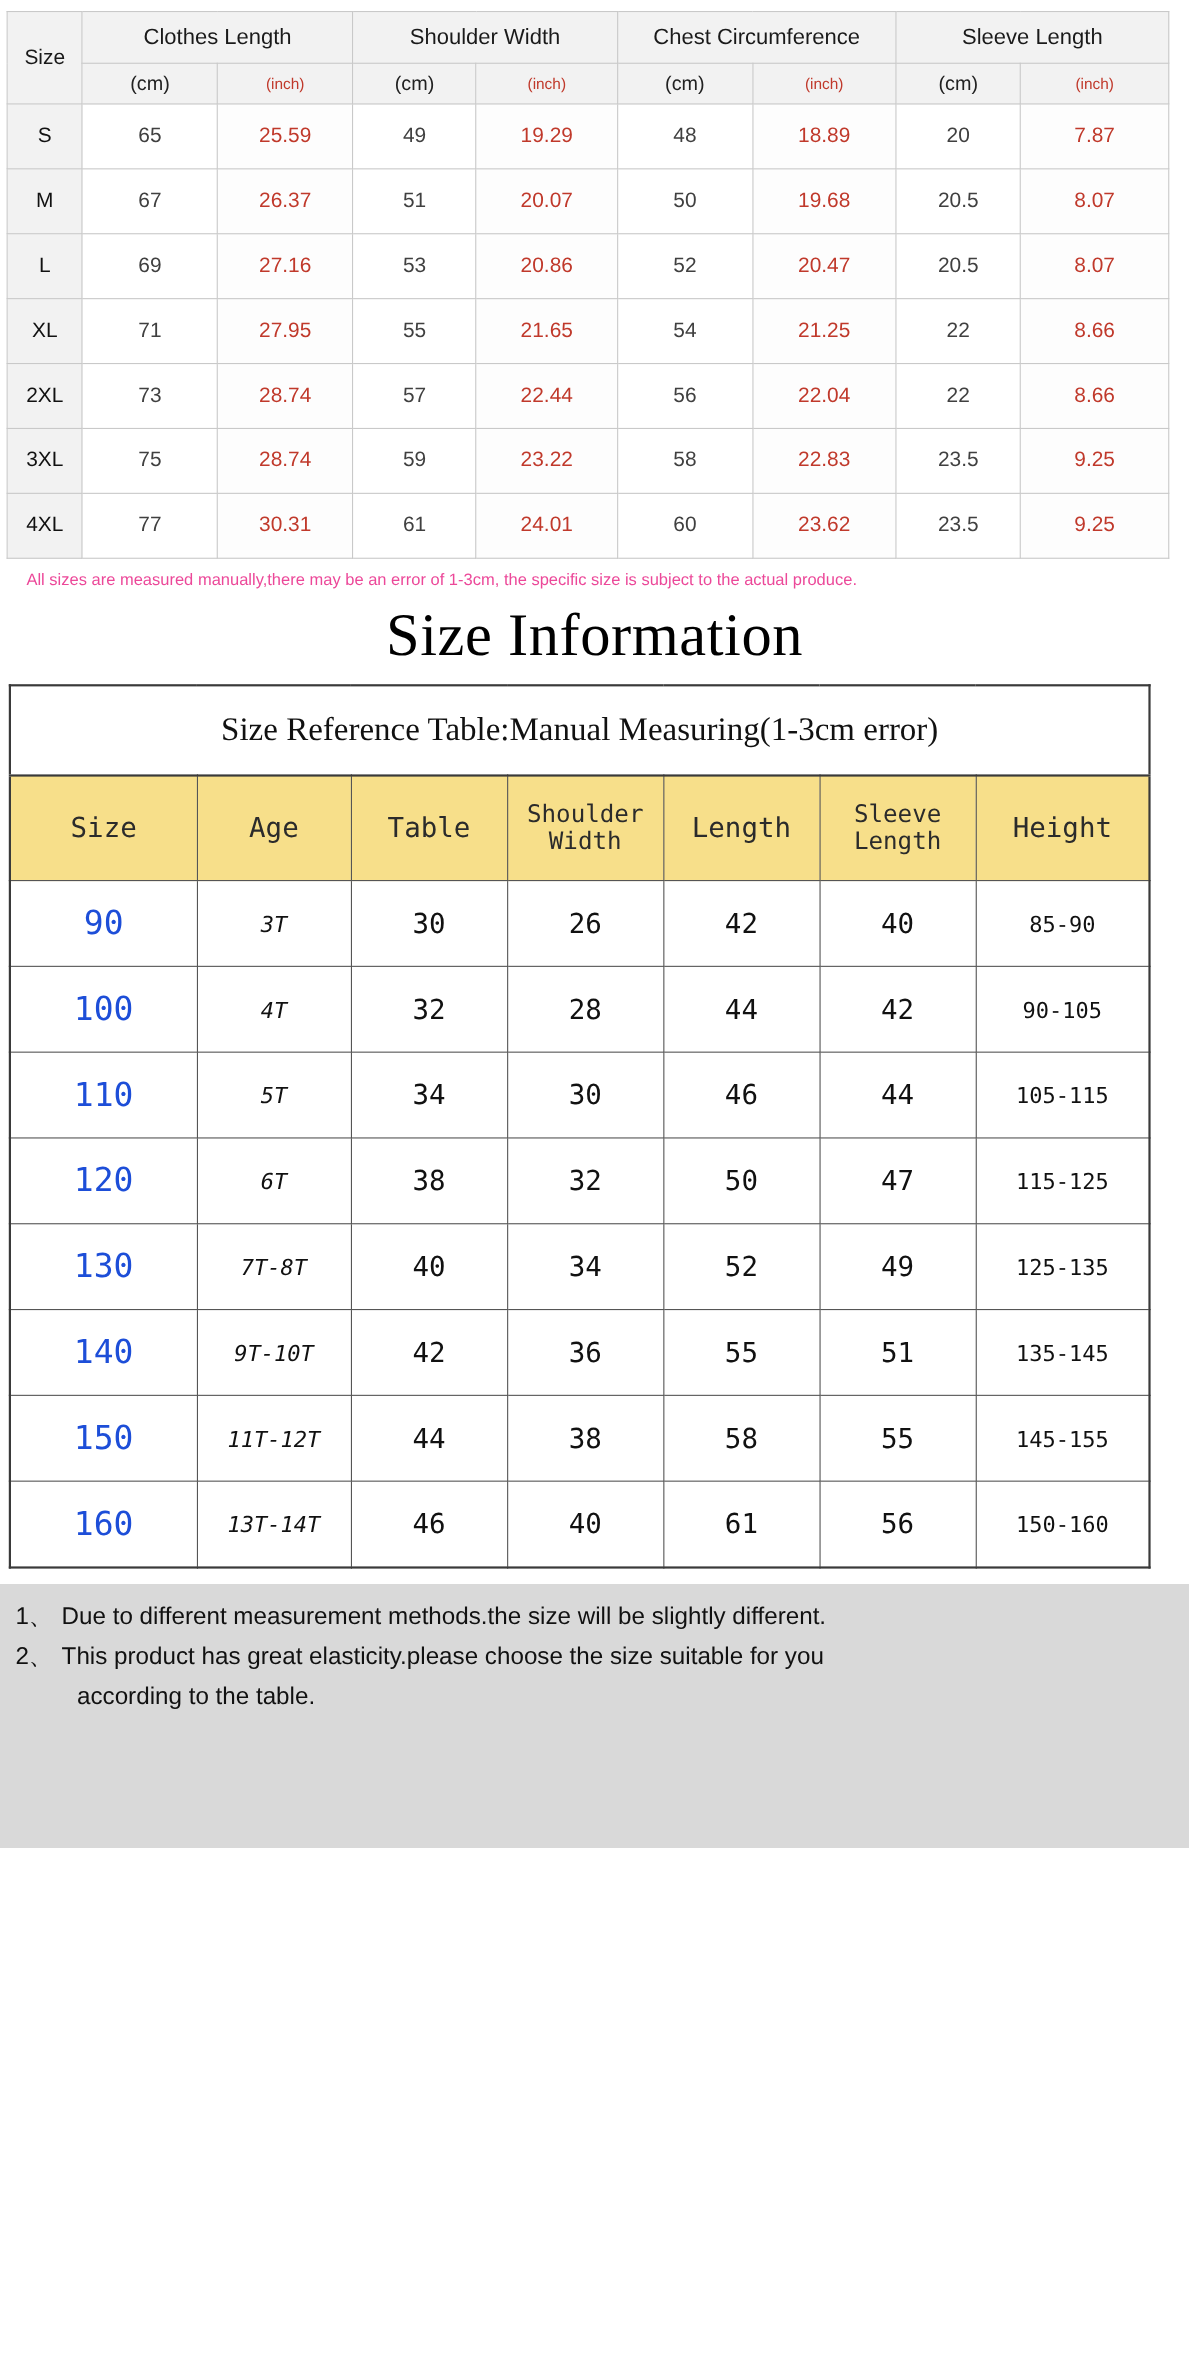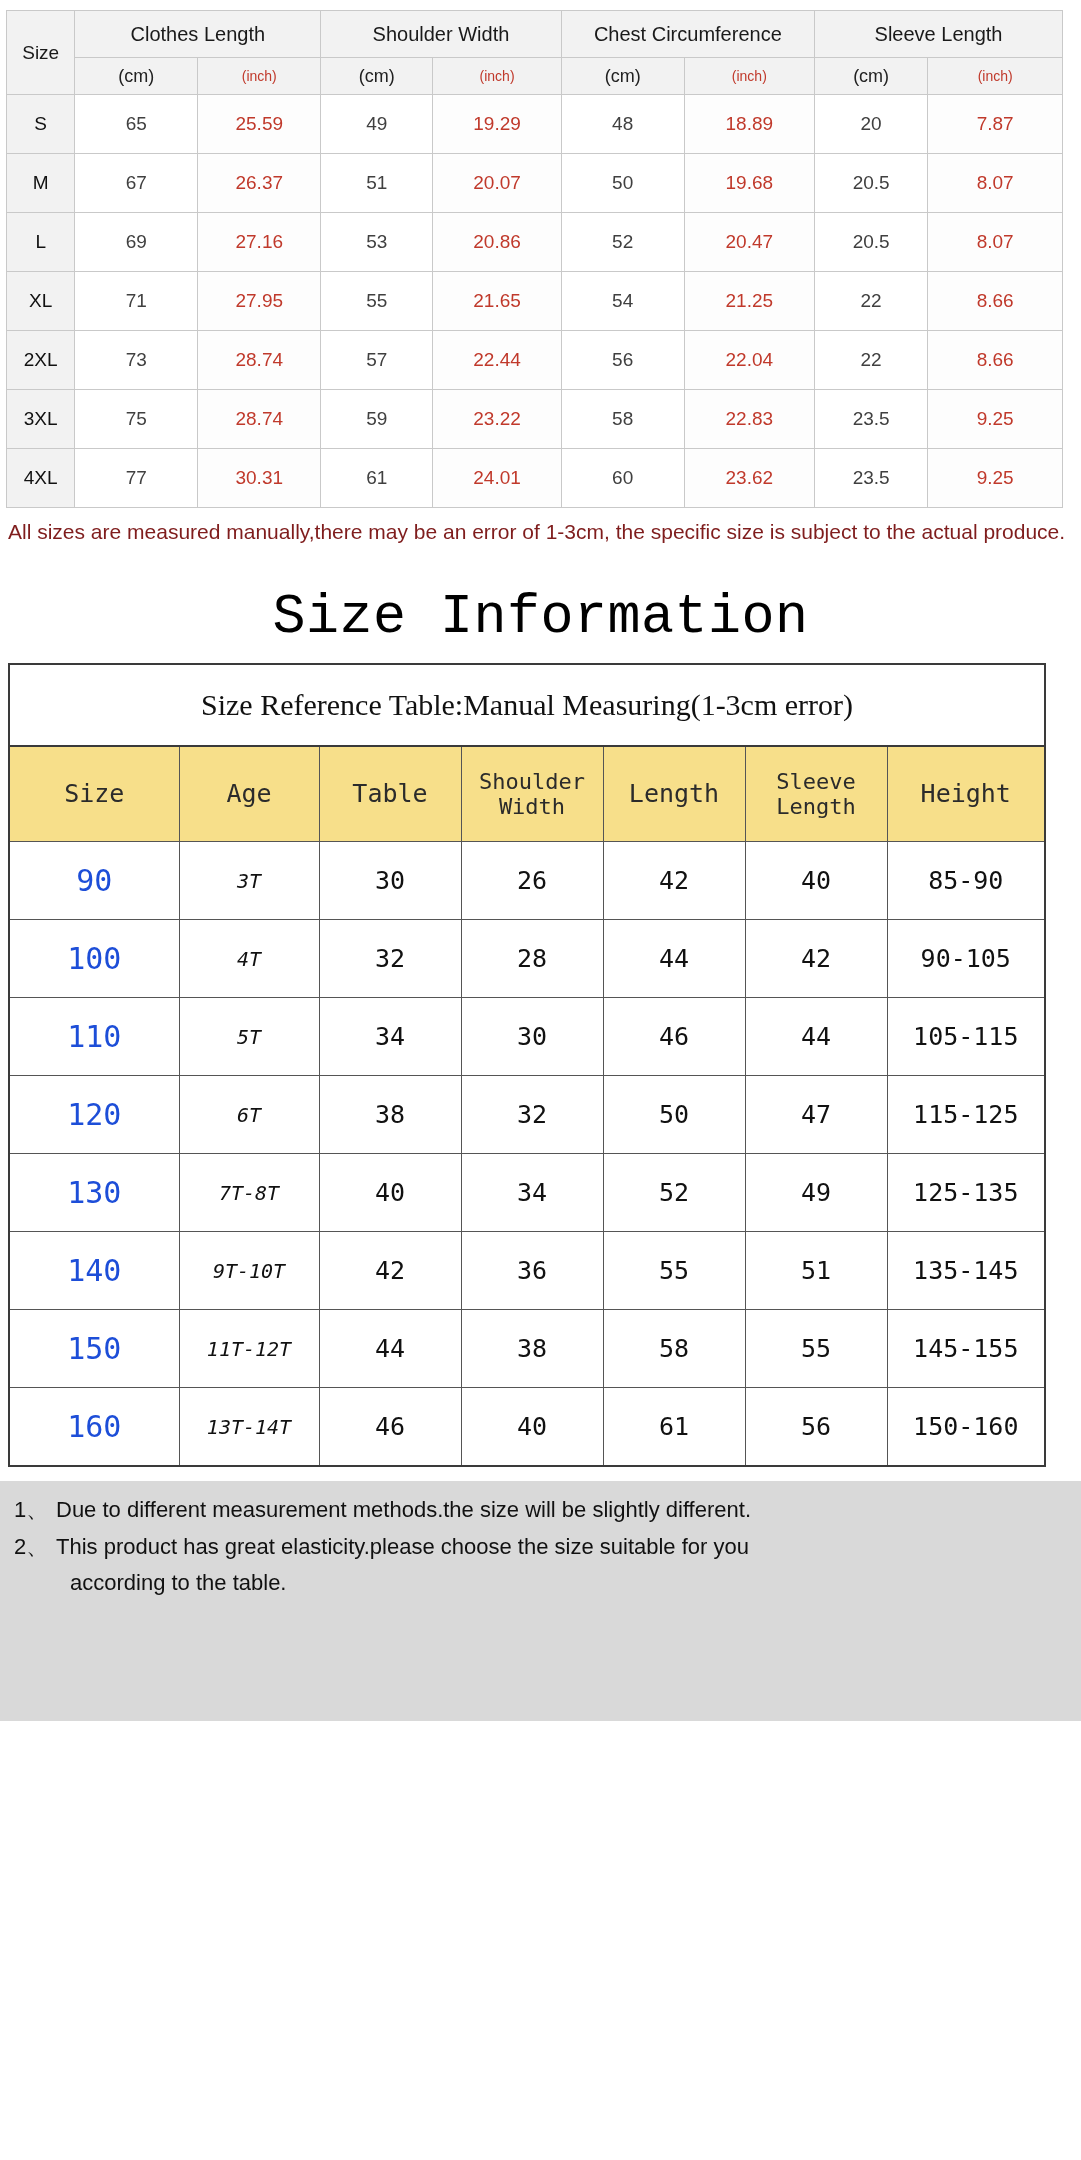--- a/index.html
+++ b/index.html
@@ -66,34 +66,34 @@
     font-size: 19px;
   }
   table.t1 td.inch {
     height: 56px;
     color: #c0392b;
     font-size: 19px;
     background: #fdfdfd;
   }
 
   .note1 {
-    font-size: 21px;
+    font-size: 15px;
     line-height: 1.35;
-    color: #7f1d1d;
-    padding: 10px 6px 0 8px;
+    color: #ec4899;
+    padding: 10px 6px 0 24px;
     max-width: 1060px;
   }
 
   
   .size-info-title {
     text-align: center;
-    font-family: Liberation Mono, monospace;
+    font-family: Liberation Serif, serif;
     font-size: 55px;
     letter-spacing: 0.5px;
-    margin: 40px 0 14px 0;
+    margin: 7px 0 14px 0;
     color: #000;
     font-weight: normal;
   }
 
   
   .t2-wrap {
     padding: 0 8px;
   }
   table.t2 {
     border-collapse: collapse;
@@ -132,21 +132,21 @@
   table.t2 td.c-val {
     font-size: 25px;
     color: #111;
   }
   table.t2 td.c-age {
     font-size: 20px;
     color: #111;
     font-style: italic;
   }
   table.t2 td.c-height {
-    font-size: 25px;
+    font-size: 20px;
     color: #111;
   }
   table.t2 tbody tr.datarow td {
     height: 75px;
   }
 
   
   .footer-notes {
     background: #d9d9d9;
     margin-top: 14px;

